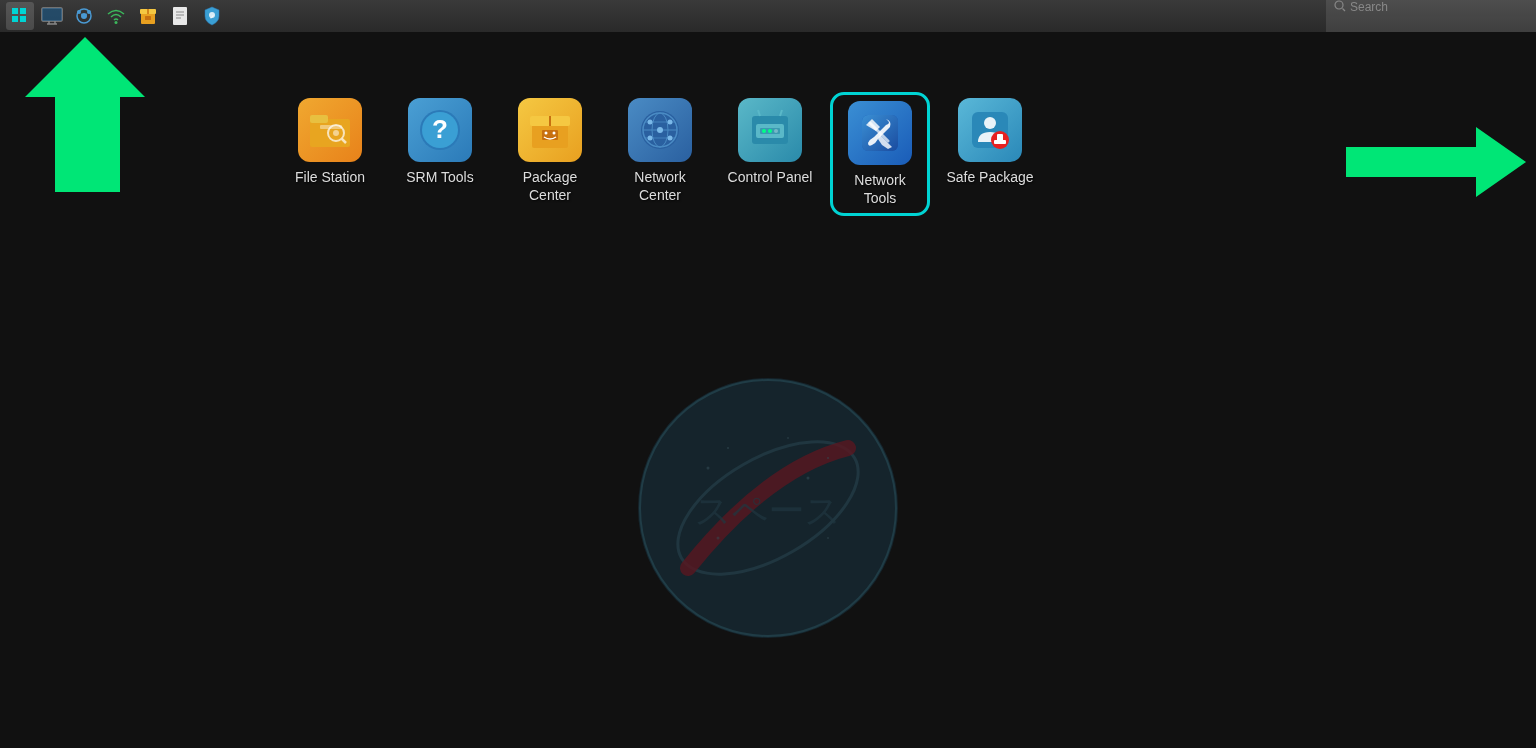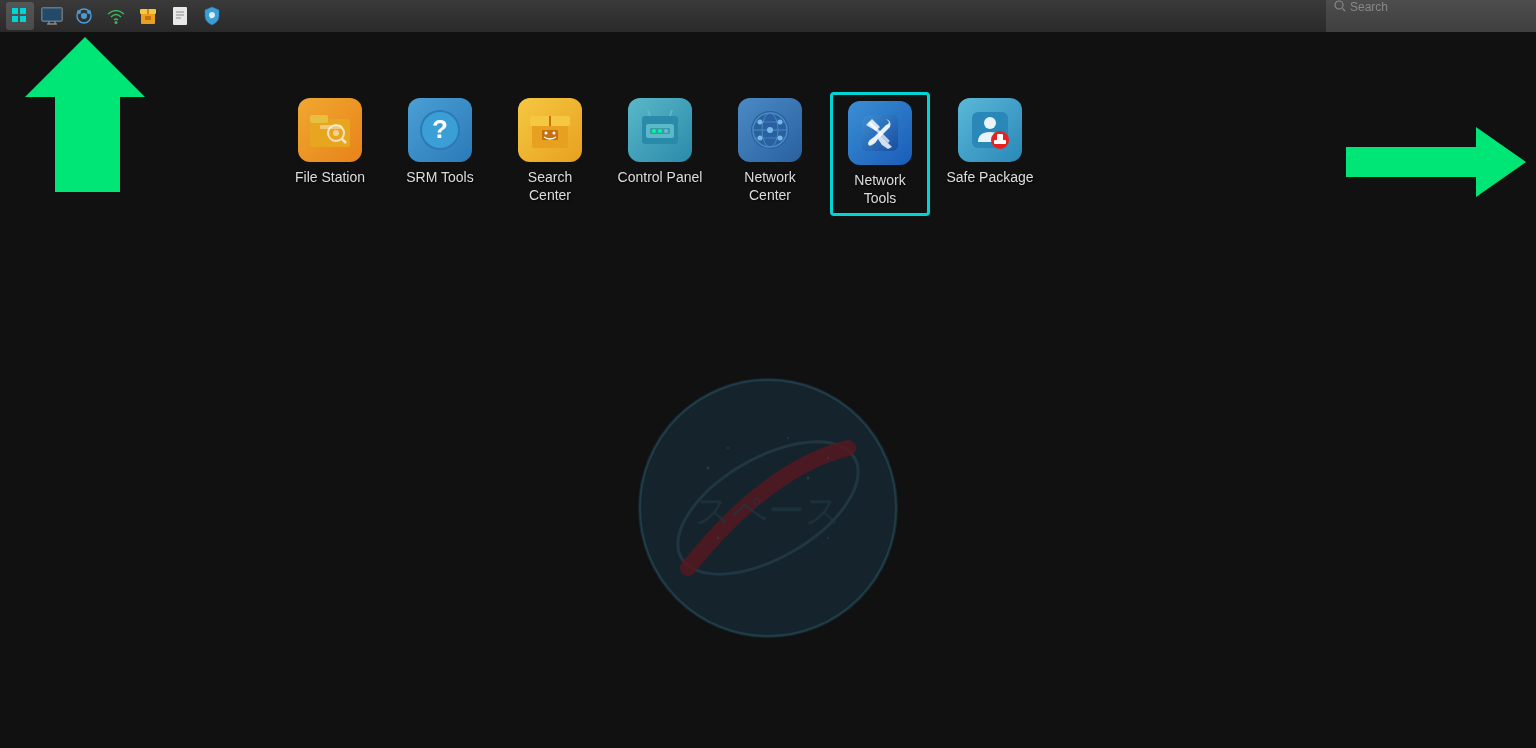--- a/index.html
+++ b/index.html
@@ -143,21 +143,21 @@
 
     .green-arrow-right {
       position: absolute;
       top: 85px;
       right: 200px;
     }
 
     
     .app-icon-network-tools-selected {
       border: 3px solid #00d4d4;
-      border-radius: 4px;
+      border-radius: 14px;
     }
   </style>
 </head>
 <body>
 
 <div id="taskbar">
 
   <div class="taskbar-icon active">
     <svg width="18" height="18" viewBox="0 0 18 18">
       <rect x="1" y="1" width="6" height="6" fill="#00d4d4"></rect>
@@ -281,63 +281,63 @@
           <rect x="6" y="14" width="36" height="26" rx="2" fill="#e8a020"></rect>
           <rect x="4" y="8" width="40" height="10" rx="2" fill="#f5c842"></rect>
           <line x1="24" y1="8" x2="24" y2="18" stroke="#c87010" stroke-width="2"></line>
           <rect x="16" y="22" width="16" height="10" fill="#c87010" rx="1"></rect>
 
           <circle cx="20" cy="25" r="1.5" fill="white"></circle>
           <circle cx="28" cy="25" r="1.5" fill="white"></circle>
           <path d="M18 29 Q24 33 30 29" fill="none" stroke="white" stroke-width="1.5"></path>
         </svg>
       </div>
-      <span class="app-label">Search Center</span>
-    </div>
-
-
-    <div class="app-icon">
-      <div class="icon-img icon-control-panel">
-        <svg width="44" height="44" viewBox="0 0 44 44">
-          <rect x="4" y="8" width="36" height="28" rx="3" fill="#2a8aaa"></rect>
-
-          <rect x="8" y="16" width="28" height="14" rx="2" fill="#5ab8c8"></rect>
-          <rect x="12" y="20" width="20" height="6" rx="1" fill="#3a9ab0"></rect>
-
-          <line x1="12" y1="8" x2="10" y2="2" stroke="#5ab8c8" stroke-width="2"></line>
-
-          <line x1="32" y1="8" x2="34" y2="2" stroke="#5ab8c8" stroke-width="2"></line>
-
-          <circle cx="16" cy="23" r="2" fill="#00ff88"></circle>
-          <circle cx="22" cy="23" r="2" fill="#00ff88"></circle>
-          <circle cx="28" cy="23" r="2" fill="rgba(255,255,255,0.3)"></circle>
-        </svg>
-      </div>
-      <span class="app-label">Control Panel</span>
-    </div>
+      <span class="app-label">Package Center</span>
+    </div>
+
 
     <div class="app-icon">
       <div class="icon-img icon-network-center">
         <svg width="44" height="44" viewBox="0 0 44 44">
           <circle cx="22" cy="22" r="19" fill="#2a60a0"></circle>
           <circle cx="22" cy="22" r="17" fill="none" stroke="#4a8bc4" stroke-width="1.5"></circle>
 
           <ellipse cx="22" cy="22" rx="8" ry="17" fill="none" stroke="#4a8bc4" stroke-width="1"></ellipse>
           <line x1="5" y1="22" x2="39" y2="22" stroke="#4a8bc4" stroke-width="1"></line>
           <line x1="7" y1="14" x2="37" y2="14" stroke="#4a8bc4" stroke-width="0.8"></line>
           <line x1="7" y1="30" x2="37" y2="30" stroke="#4a8bc4" stroke-width="0.8"></line>
 
           <circle cx="22" cy="22" r="3" fill="#7ab8e8"></circle>
           <circle cx="12" cy="14" r="2.5" fill="#7ab8e8"></circle>
           <circle cx="32" cy="14" r="2.5" fill="#7ab8e8"></circle>
           <circle cx="12" cy="30" r="2.5" fill="#7ab8e8"></circle>
           <circle cx="32" cy="30" r="2.5" fill="#7ab8e8"></circle>
         </svg>
       </div>
       <span class="app-label">Network Center</span>
+    </div>
+
+    <div class="app-icon">
+      <div class="icon-img icon-control-panel">
+        <svg width="44" height="44" viewBox="0 0 44 44">
+          <rect x="4" y="8" width="36" height="28" rx="3" fill="#2a8aaa"></rect>
+
+          <rect x="8" y="16" width="28" height="14" rx="2" fill="#5ab8c8"></rect>
+          <rect x="12" y="20" width="20" height="6" rx="1" fill="#3a9ab0"></rect>
+
+          <line x1="12" y1="8" x2="10" y2="2" stroke="#5ab8c8" stroke-width="2"></line>
+
+          <line x1="32" y1="8" x2="34" y2="2" stroke="#5ab8c8" stroke-width="2"></line>
+
+          <circle cx="16" cy="23" r="2" fill="#00ff88"></circle>
+          <circle cx="22" cy="23" r="2" fill="#00ff88"></circle>
+          <circle cx="28" cy="23" r="2" fill="rgba(255,255,255,0.3)"></circle>
+        </svg>
+      </div>
+      <span class="app-label">Control Panel</span>
     </div>
 
 
     <div class="app-icon app-icon-network-tools-selected">
       <div class="icon-img icon-network-tools">
         <svg width="44" height="44" viewBox="0 0 44 44">
           <rect x="4" y="4" width="36" height="36" rx="6" fill="#1a5cb8"></rect>
           <rect x="4" y="4" width="36" height="36" rx="6" fill="url(#ntgrad)"></rect>
           <defs>
             <linearGradient id="ntgrad" x1="0" y1="0" x2="1" y2="1">

